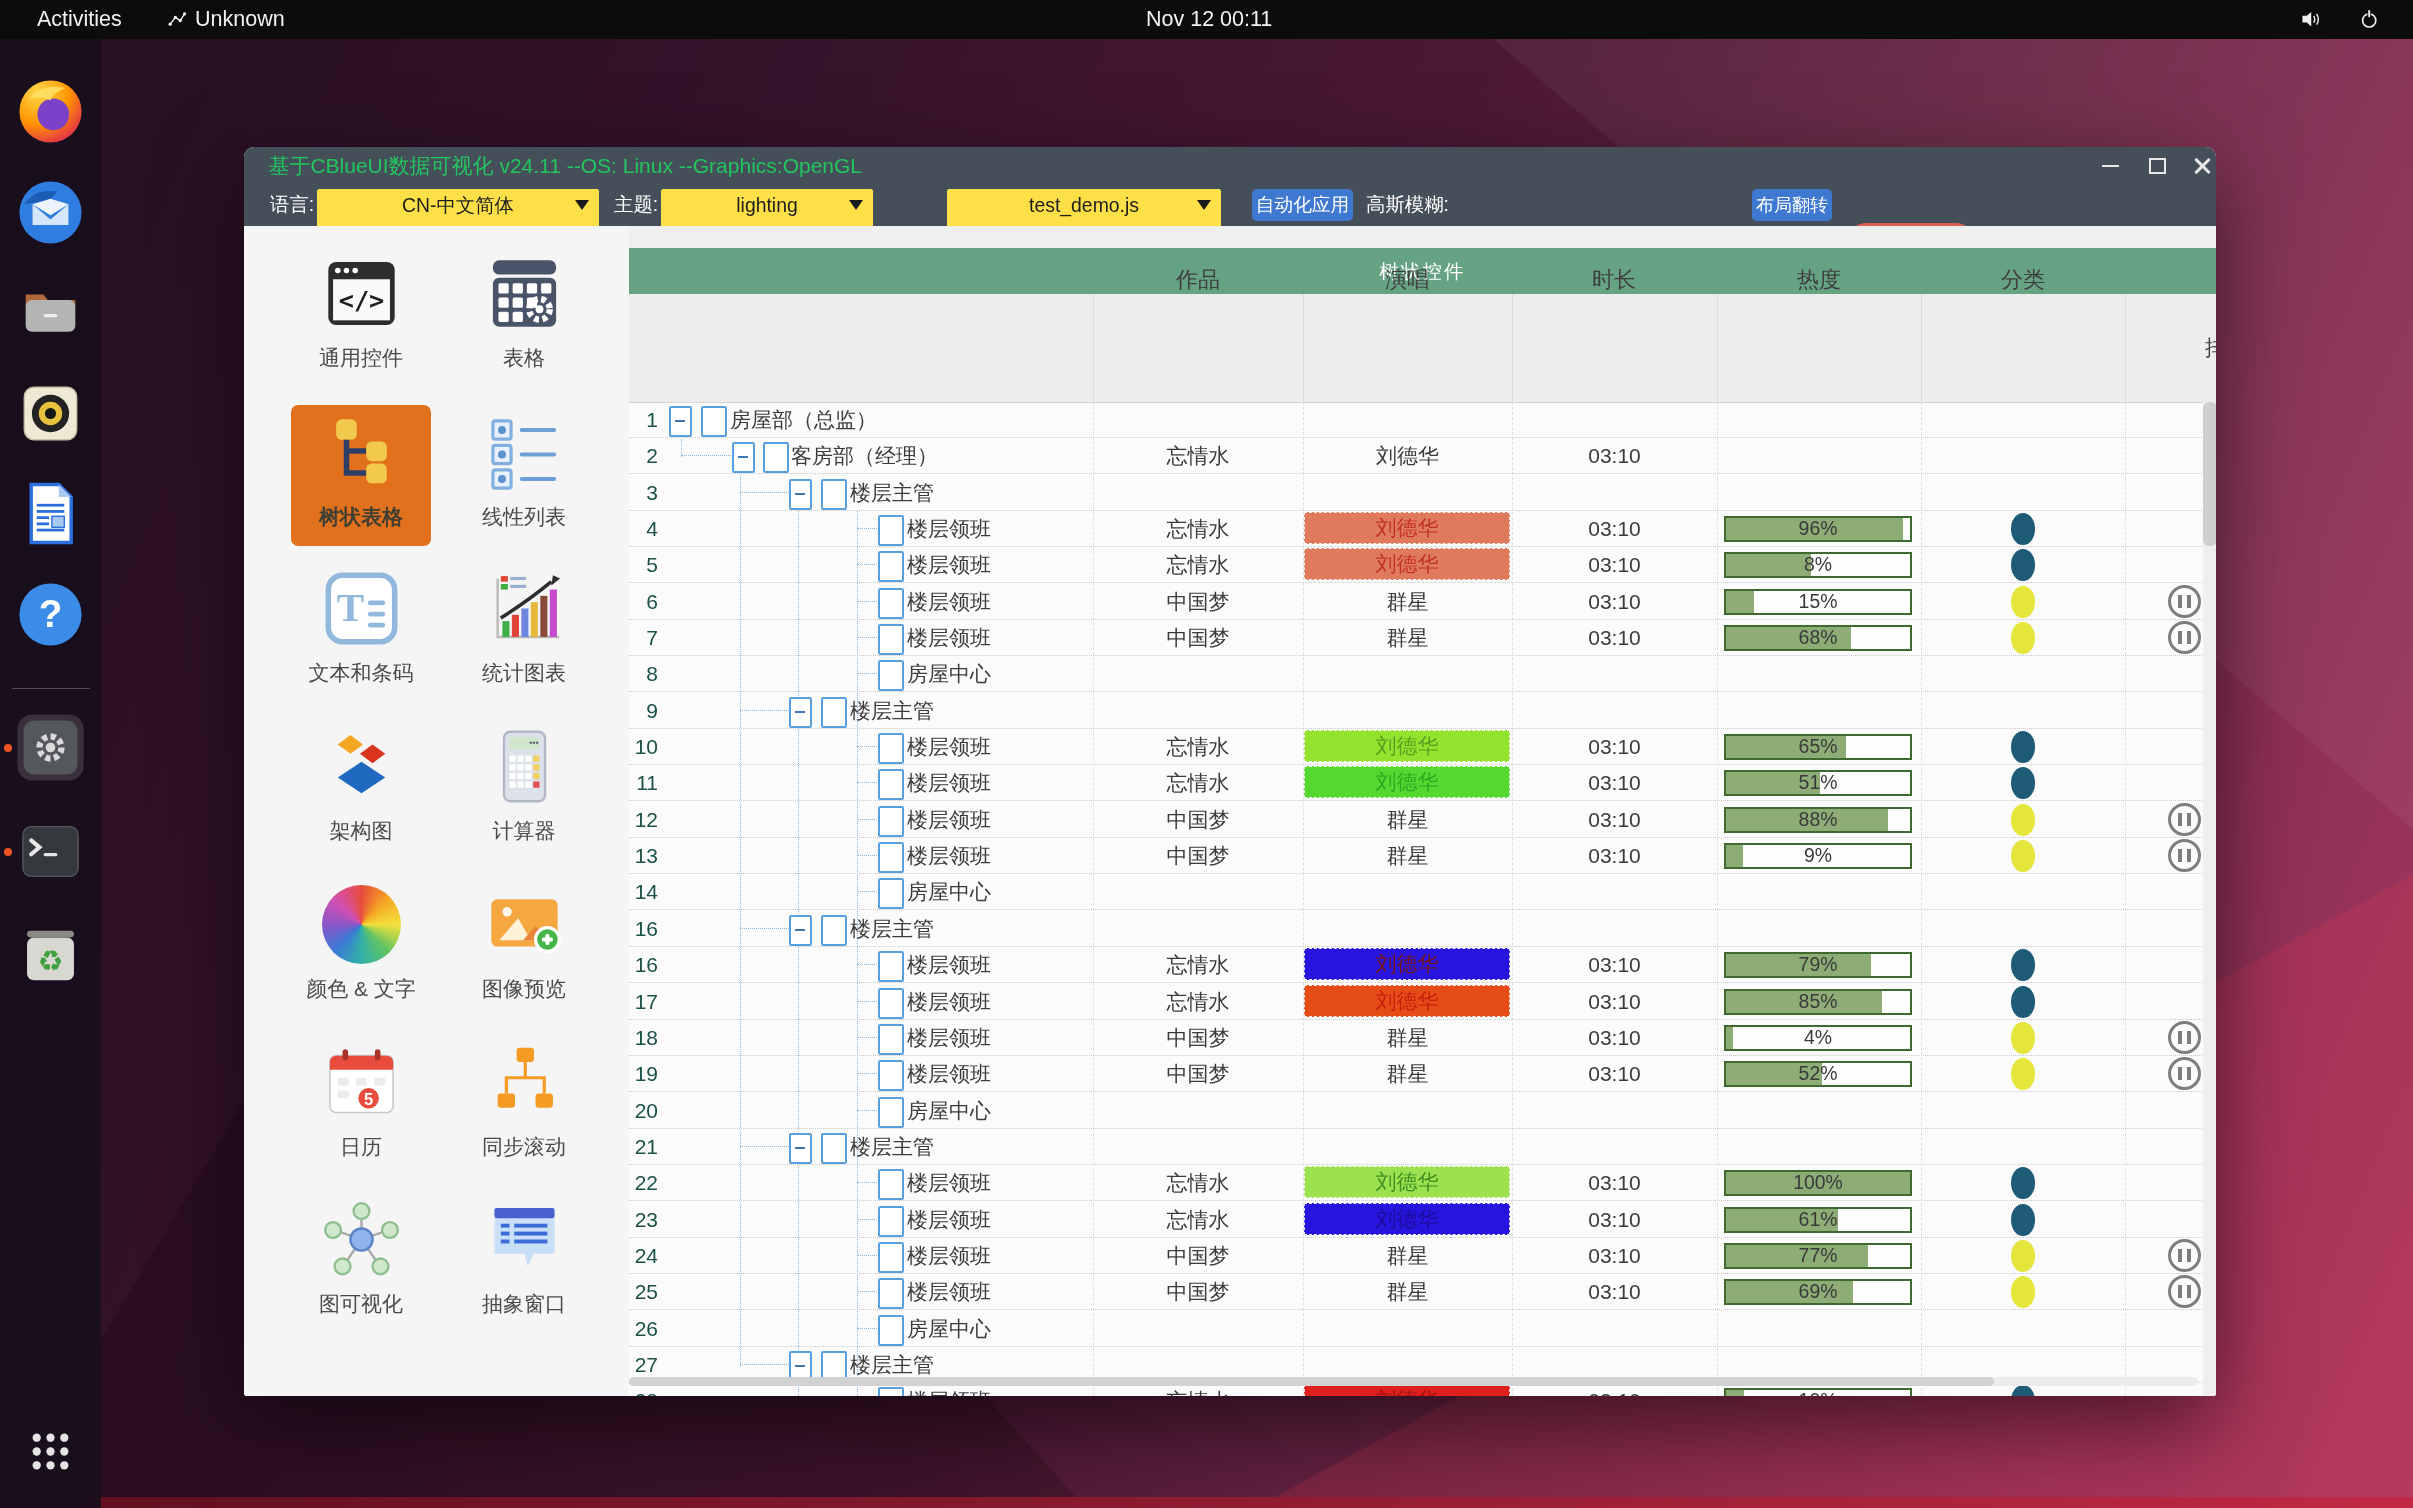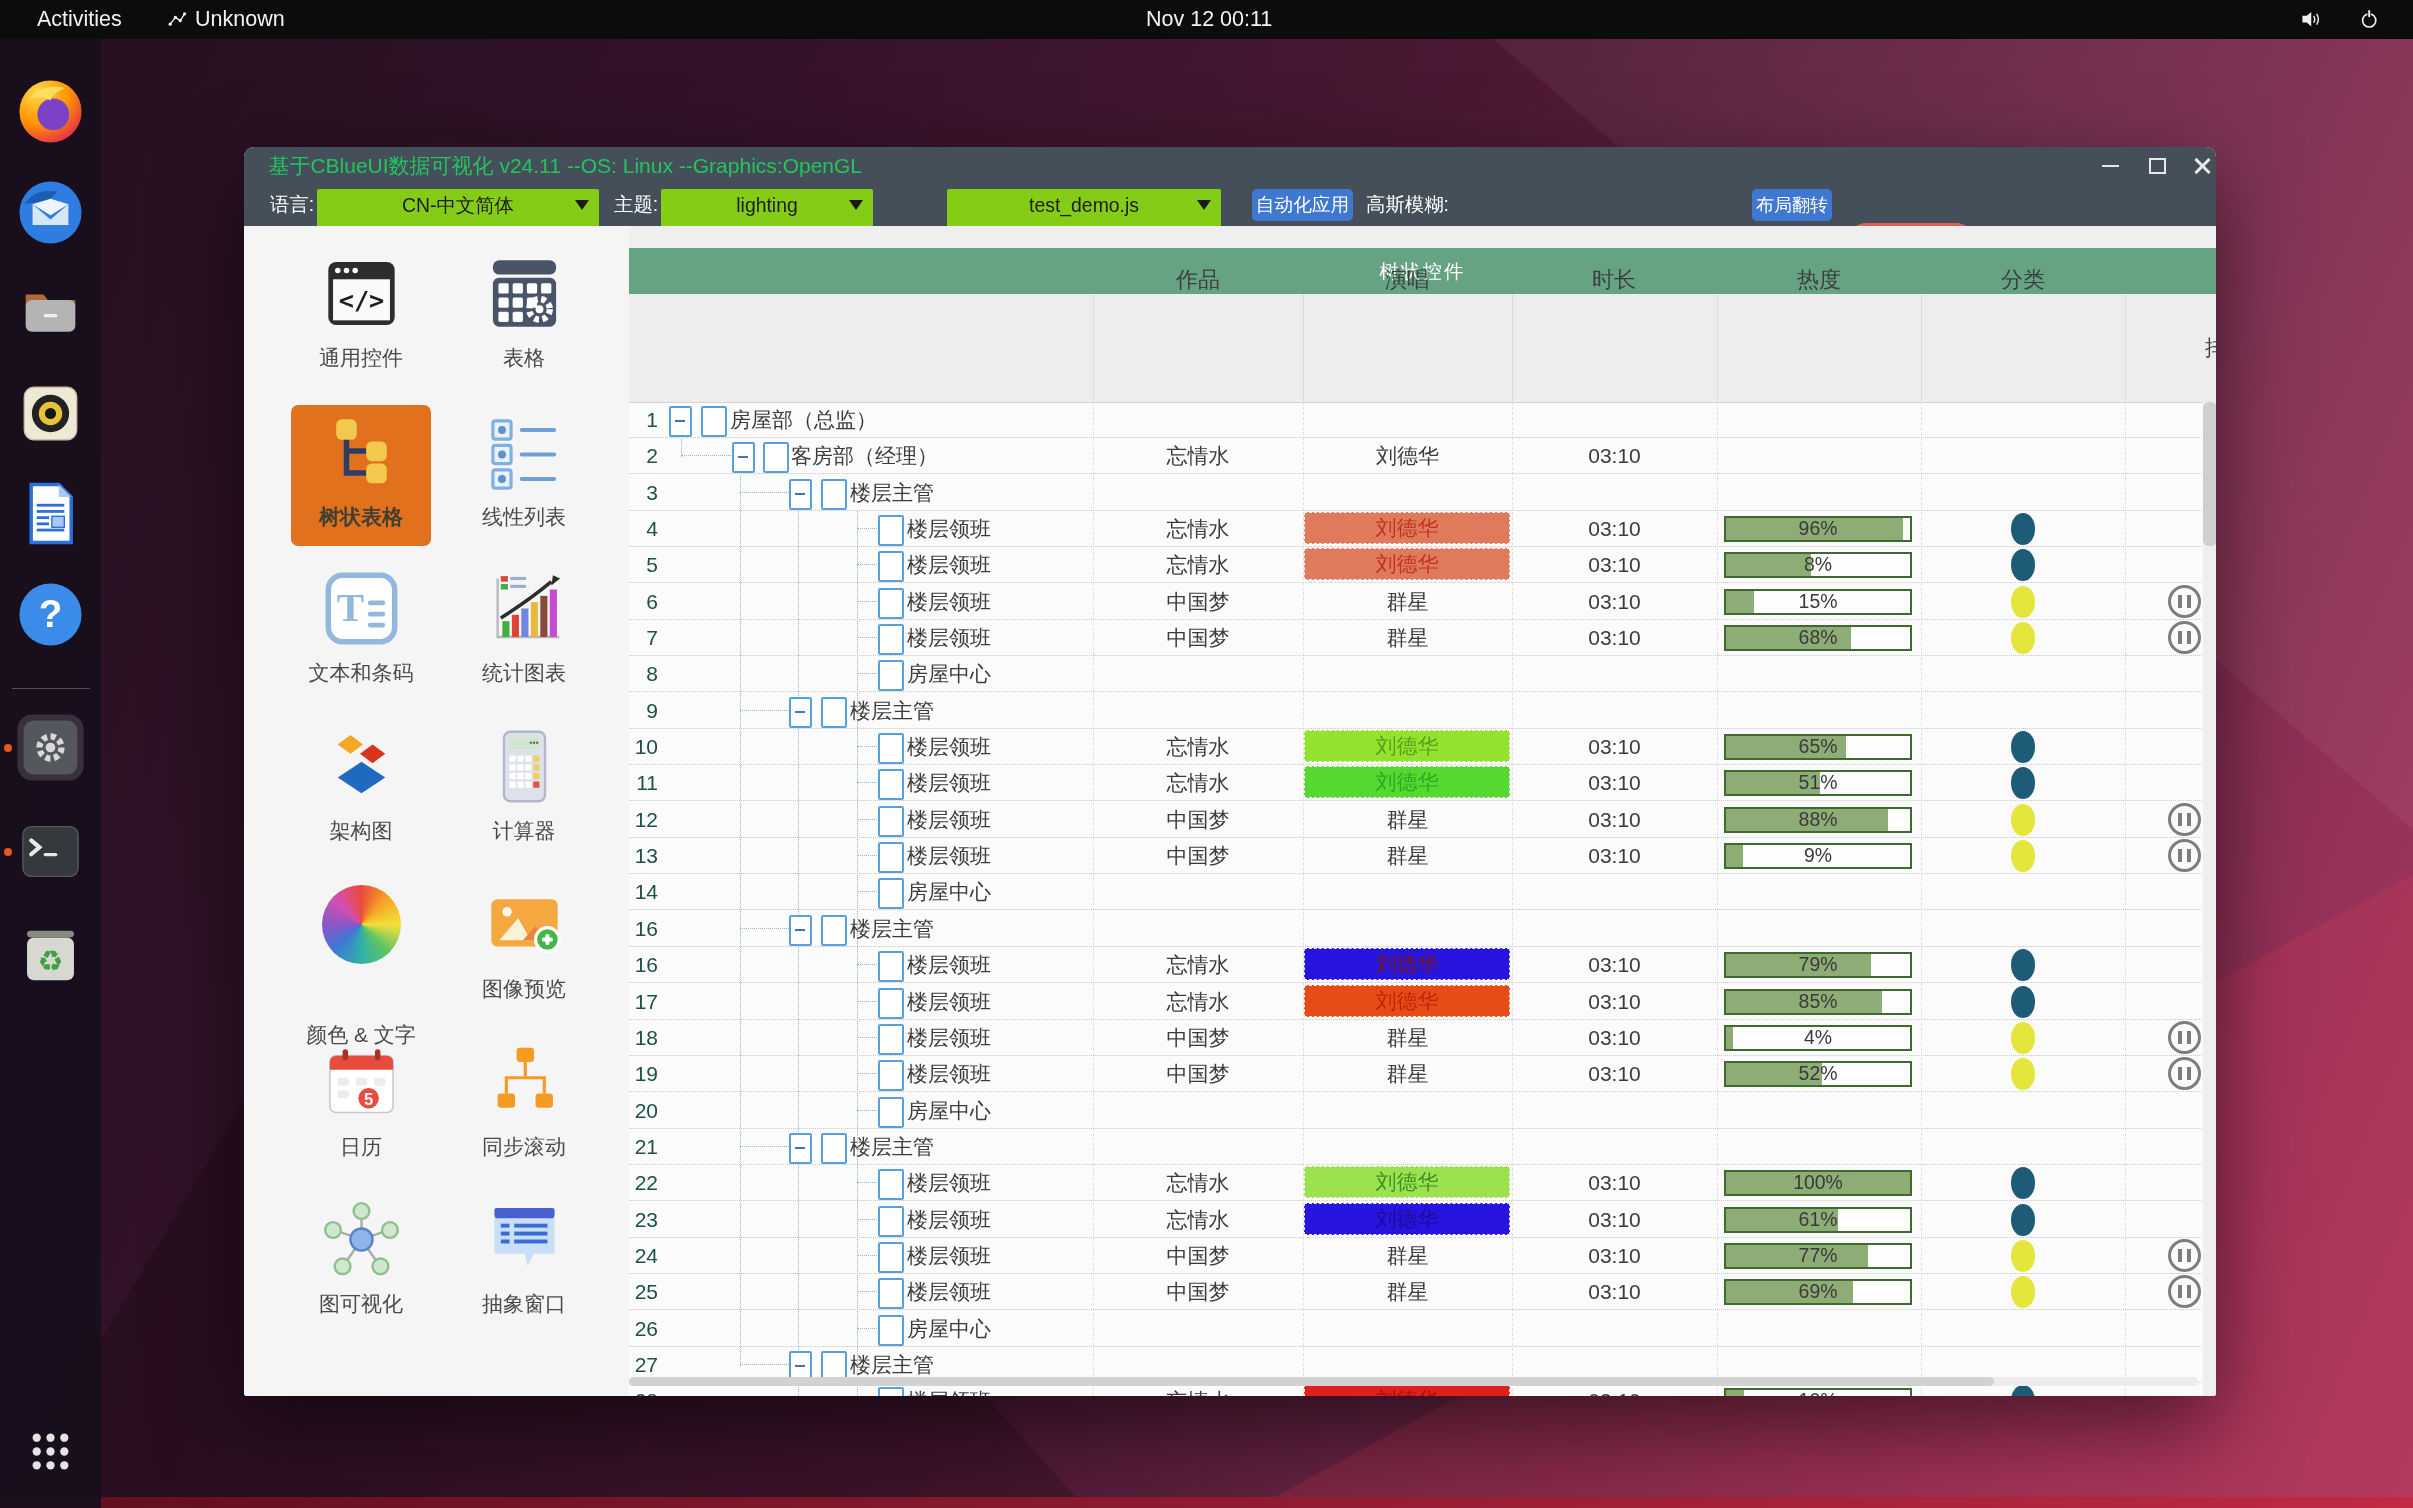--- a/index.html
+++ b/index.html
@@ -26,21 +26,21 @@
   #titlebar{position:absolute;left:0;top:0;width:100%;height:36px;background:#454f5a}
   #wtitle{position:absolute;left:24.4px;top:0;line-height:37px;color:#22c55e;font-size:21px;white-space:nowrap}
   .wctl{position:absolute;top:5.7px;width:29px;height:26px;display:flex;align-items:center;justify-content:center}
   .ctl-min i{display:block;width:17px;height:2.2px;background:#e8e8e8}
   .ctl-max i{display:block;width:12.2px;height:12.2px;border:2.2px solid #e8e8e8}
   .ctl-close i{display:block;position:relative;width:18.7px;height:18.7px}
   .ctl-close i:before,.ctl-close i:after{content:"";position:absolute;left:8px;top:-0.7px;width:2.9px;height:20px;background:#e8e8e8}
   .ctl-close i:before{transform:rotate(45deg)} .ctl-close i:after{transform:rotate(-45deg)}
   #toolbar{position:absolute;left:0;top:36px;width:100%;height:43px;background:#454f5a}
   .tlabel-w{position:absolute;top:0;line-height:43px;color:#fff;font-size:19.4px}
-  .dd{position:absolute;top:5.7px;height:48px;background:#84cc16;border-radius:2.2px;color:#1d1d1d;font-size:19.4px;text-align:center;line-height:32px}
+  .dd{position:absolute;top:5.7px;height:48px;background:#fde047;border-radius:2.2px;color:#1d1d1d;font-size:19.4px;text-align:center;line-height:32px}
   .dd .caret{position:absolute;right:10px;top:11.5px;width:0;height:0;border-left:7.2px solid transparent;border-right:7.2px solid transparent;border-top:10.8px solid #1a1a1a}
   .tbtn{position:absolute;top:5.7px;height:32px;background:#3E78D0;border-radius:5px;color:#fff;font-size:18px;text-align:center;line-height:32px}
   #slider-track{position:absolute;left:1205px;top:53px;width:271px;height:9.3px;border-radius:5px;background:#dcdcdc}
   #slider-knob{position:absolute;left:1204px;top:45px;width:24.4px;height:24.4px;border-radius:50%;background:#E09612;border:1.4px solid #b97f14}
   #dock-toggle{position:absolute;left:1605px;top:40px;width:124px;height:34px;border-radius:17px;background:#DD5F52}
   #dock-toggle .knob{position:absolute;left:3.6px;top:3.6px;width:27px;height:27px;border-radius:50%;background:#fff}
   #dock-toggle .tlab{position:absolute;left:34px;top:0;width:88px;text-align:center;line-height:34px;color:#fff;font-size:18px}
   
   #sidebar{position:absolute;left:0;top:79px;width:385px;height:1170px;background:#f5f5f5;overflow:hidden}
   .side-ic{position:absolute;width:79px;height:79px}
@@ -333,21 +333,21 @@
             <rect x="61" y="47" width="8" height="8" rx="1.5" fill="#f0d060"></rect>
             <rect x="61" y="58" width="8" height="8" rx="1.5" fill="#f0d060"></rect>
             <rect x="61" y="69" width="8" height="8" rx="1.5" fill="#e05050"></rect>
           </svg></div>
         <div class="side-lab" style="left:194px;top:593px;">计算器</div>
       </div>
       <div class="side-item">
         <div class="side-ic" style="left:78px;top:659px">
           <div style="width:100%;height:100%;border-radius:50%;background:conic-gradient(#e84c3d,#f5a623,#f2e03c,#62c462,#31b0a8,#3a7bd5,#8a56c8,#d44fb0,#e84c3d)"></div>
         </div>
-        <div class="side-lab" style="left:31px;top:751px;margin-top:46px;">颜色 &amp; 文字</div>
+        <div class="side-lab" style="left:31px;top:751px;">颜色 &amp; 文字</div>
       </div>
       <div class="side-item">
         <div class="side-ic" style="left:241px;top:659px"><svg viewBox="0 0 100 100" width="100%" height="100%">
             <rect x="8" y="18" width="84" height="60" rx="8" fill="#f5a840"></rect>
             <circle cx="28" cy="34" r="6" fill="#fff" opacity=".9"></circle>
             <polygon points="18,70 42,42 58,70" fill="#fdf1d8"></polygon>
             <polygon points="48,70 64,52 80,70" fill="#e8853a"></polygon>
             <circle cx="79" cy="69" r="15" fill="#45b649" stroke="#fff" stroke-width="4"></circle>
             <rect x="72" y="66.5" width="14" height="5" rx="2" fill="#fff"></rect>
             <rect x="76.5" y="62" width="5" height="14" rx="2" fill="#fff"></rect>

